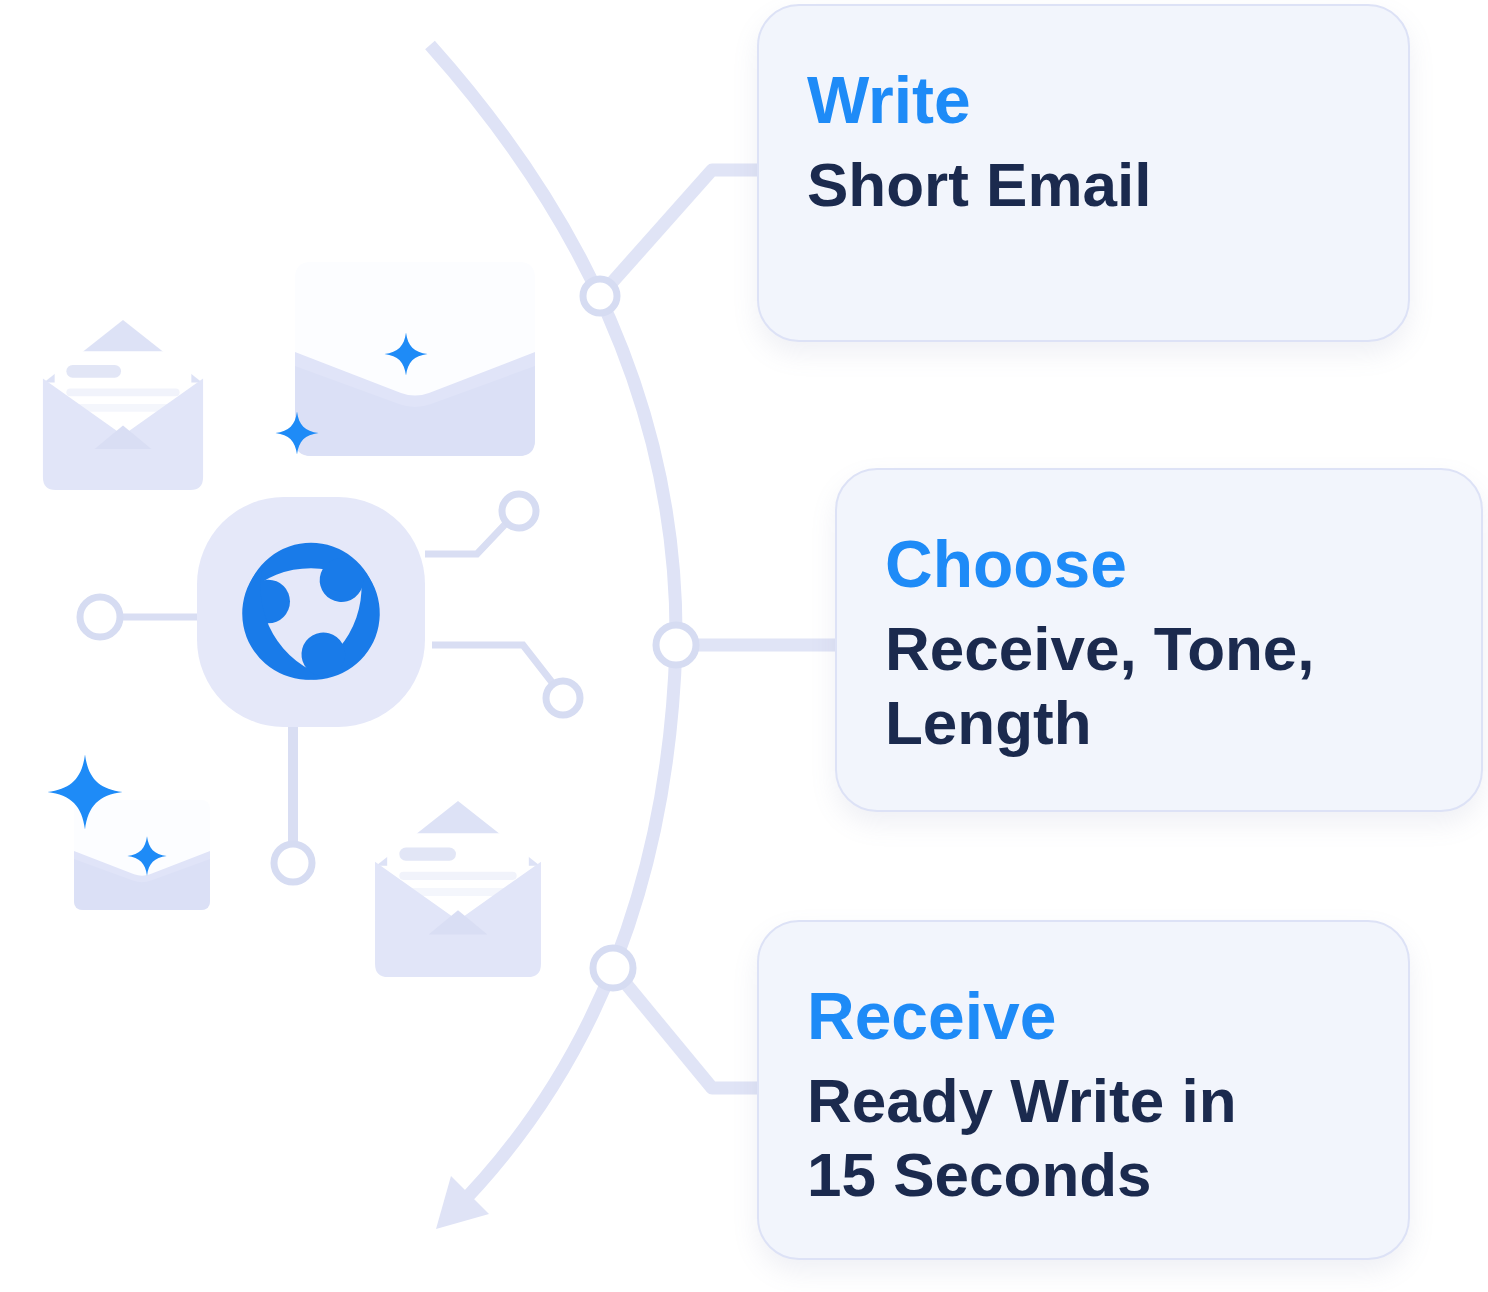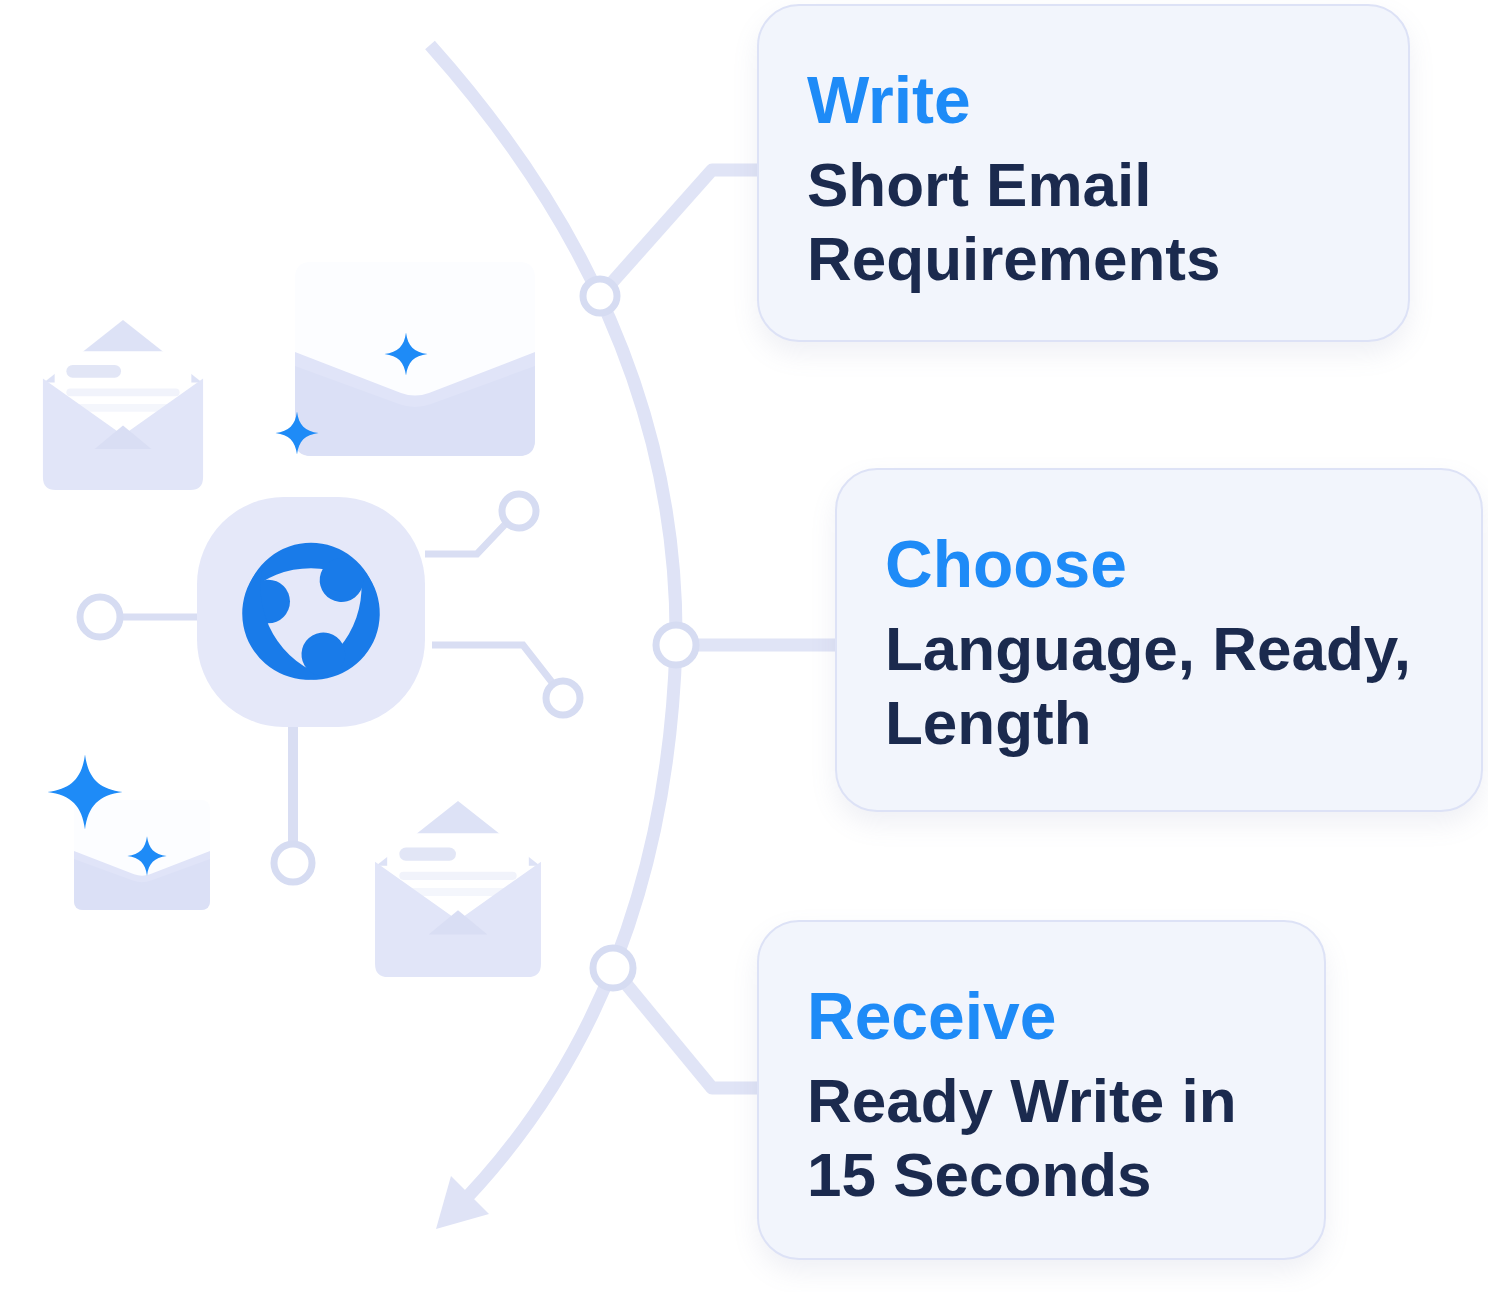--- a/index.html
+++ b/index.html
@@ -37,21 +37,21 @@
   .card{
     position:absolute;box-sizing:border-box;
     background:#F2F5FC;border:2.5px solid #DDE2F6;border-radius:42px;
     box-shadow:0 12px 26px rgba(125,135,175,.12);
     padding:58px 36px 0 48px;
   }
   .card h3{margin:0 0 10px 0;font-size:66px;line-height:1.12;font-weight:700;color:#1E8BF7;}
   .card p{margin:0;font-size:62px;line-height:1.2;font-weight:700;color:#1B2A4E;}
   .card-1{left:757px;top:4px;width:653px;height:338px;}
   .card-2{left:835px;top:468px;width:648px;height:344px;}
-  .card-3{left:757px;top:920px;width:569px;height:340px;}
+  .card-3{left:757px;top:920px;width:653px;height:340px;}
 </style>
 </head>
 <body>
 
 <div class="stage">
 
   <svg class="lines" viewBox="0 0 1488 1292" aria-hidden="true">
     <path class="arc" d="M430,45 Q680,325 676,645 Q665,1000 450,1215"></path>
     <polygon class="arrowhead" points="436,1229 489,1214 451,1176"></polygon>
 
@@ -126,26 +126,26 @@
   </svg>
   <svg class="sparkle sp-big" viewBox="-32 -32 64 64" aria-hidden="true">
     <path fill="#1E8BF7" d="M0,-30 C2.5,-11 11,-2.5 30,0 C11,2.5 2.5,11 0,30 C-2.5,11 -11,2.5 -30,0 C-11,-2.5 -2.5,-11 0,-30 Z"></path>
   </svg>
   <svg class="sparkle sp-small" viewBox="-32 -32 64 64" aria-hidden="true">
     <path fill="#1E8BF7" d="M0,-30 C2.5,-11 11,-2.5 30,0 C11,2.5 2.5,11 0,30 C-2.5,11 -11,2.5 -30,0 C-11,-2.5 -2.5,-11 0,-30 Z"></path>
   </svg>
 
   <div class="card card-1">
     <h3>Write</h3>
-    <p><span>Short Email</span><br><span>Requirements</span></p>
+    <p><span>Short Email</span><br></p>
   </div>
 
   <div class="card card-2">
     <h3>Choose</h3>
-    <p><span>Language, Ready,</span><br><span>Length</span></p>
+    <p><span>Receive, Tone,</span><br><span>Length</span></p>
   </div>
 
   <div class="card card-3">
     <h3>Receive</h3>
     <p><span>Ready Write in</span><br><span>15 Seconds</span></p>
   </div>
 
 </div>
 
 </body></html>

